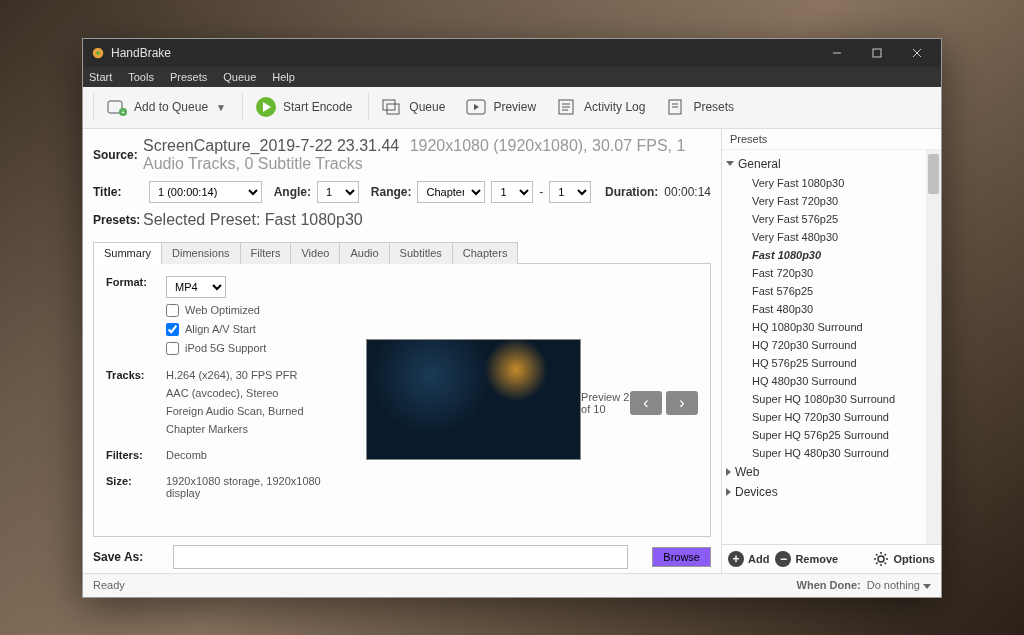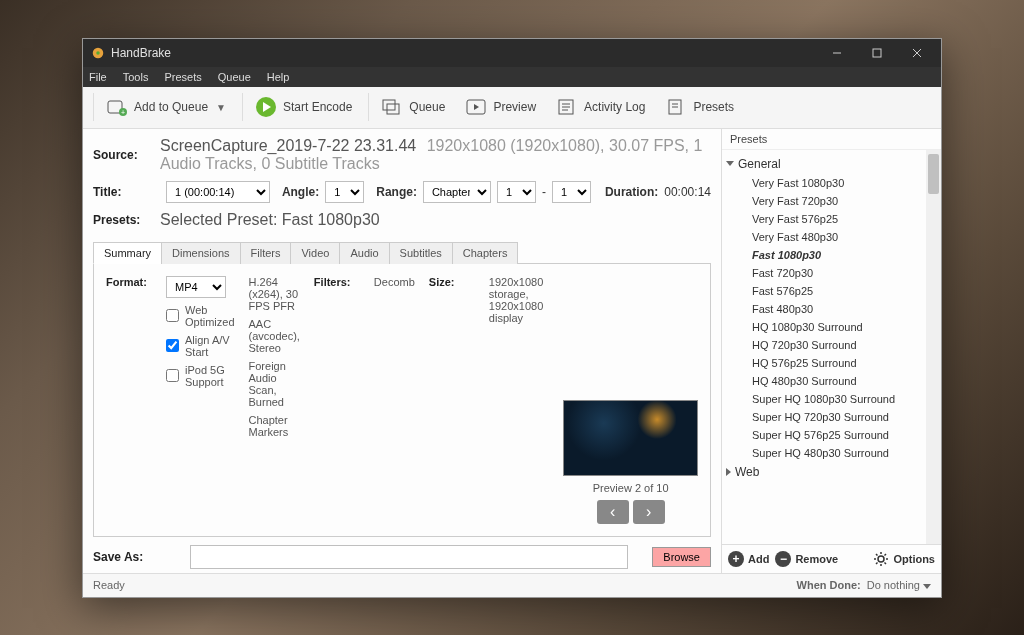--- a/index.html
+++ b/index.html
@@ -73,21 +73,21 @@
     overflow: hidden;
   }
   .main {
     flex: 1;
     display: flex;
     flex-direction: column;
     padding: 8px 10px 4px 10px;
     overflow: hidden;
   }
   .row { display: flex; align-items: center; margin-bottom: 8px; }
-  .lbl { font-weight: 600; font-size: 12px; color: #222; margin-right: 17px; min-width: 50px; }
+  .lbl { font-weight: 600; font-size: 12px; color: #222; margin-right: 0; min-width: 50px; }
   .info { color: #555; font-size: 16px; }
   .info .gray { color: #999; margin-left: 6px; }
   select, input[type=text] {
     border: 1px solid #bfbfbf;
     background: #fff;
     padding: 2px 4px;
     font-size: 11px;
     height: 22px;
   }
   .tabs {
@@ -113,44 +113,44 @@
   }
   .panel {
     flex: 1;
     border: 1px solid #ccc;
     border-top: none;
     display: flex;
     padding: 12px;
     gap: 20px;
     overflow: hidden;
   }
-  .form-col { flex: 0 0 240px; display:flex; flex-direction:row; gap:14px; }
+  .form-col { flex: 0 0 240px; display:flex; flex-direction:column; gap:14px; }
   .form-row { display: flex; }
   .form-lbl { font-weight:600; font-size:11px; width: 60px; color:#222;}
   .form-ct { flex:1; font-size:11px; color:#555; display:flex; flex-direction:column; gap:6px; }
   .chk { display:flex; align-items:center; gap:6px; }
   .chk input { width:13px; height:13px; }
-  .preview-col { flex:1; display:flex; flex-direction:column; align-items:center;justify-content:flex-end; }
+  .preview-col { flex:1; display:flex; flex-direction:row; align-items:center; }
   .preview-img {
     width: 100%;
     max-width: 300px;
     aspect-ratio: 16/9;
     background:
       radial-gradient(circle at 70% 25%, #c68a2a 0%, transparent 18%),
       radial-gradient(circle at 30% 30%, #1a3a55 0%, #0a1a2a 35%),
       radial-gradient(circle at 60% 70%, #5a3515 0%, transparent 40%),
       linear-gradient(120deg, #0a1520 0%, #15456b 35%, #0a1a25 55%, #3a2510 75%, #5a3515 100%);
     border: 1px solid #888;
   }
   .preview-caption { font-size:11px; color:#555; margin-top:6px; }
   .nav-btns { display:flex; gap:4px; margin-top:6px; }
   .nav-btn { width:32px; height:24px; background:#888; color:#fff; border:none; border-radius:3px; display:flex; align-items:center; justify-content:center; font-size:16px; }
   .saveas { display:flex; align-items:center; gap:24px; margin-top:8px; }
   .saveas input { flex:1; height:24px; }
-  .btn { border:1px solid #999; background:#fca5a5; padding:3px 10px; font-size:11px; }
+  .btn { border:1px solid #999; background:#8b5cf6; padding:3px 10px; font-size:11px; }
   .side {
     width: 220px;
     border-left:1px solid #ddd;
     display:flex;
     flex-direction:column;
     font-size:11px;
     background:#fdfdfd;
   }
   .side-head { padding:4px 8px; color:#444; font-size:11px; border-bottom:1px solid #eee; }
   .side-body { flex:1; overflow-y:auto; padding:4px 0; position:relative; }
@@ -205,21 +205,21 @@
       <div class="win-btn">
           <svg width="10" height="10">
             <line x1="1" y1="1" x2="9" y2="9" stroke="#ccc"></line>
             <line x1="9" y1="1" x2="1" y2="9" stroke="#ccc"></line>
           </svg>
         </div>
     </div>
   </div>
 
   <div class="menubar">
-    <span>File</span>
+    <span>Start</span>
     <span>Tools</span>
     <span>Presets</span>
     <span>Queue</span>
     <span>Help</span>
   </div>
 
   <div class="toolbar">
     <div class="tool-sep"></div>
     <div class="tool-btn">
       <span class="ic">
@@ -336,20 +336,21 @@
                   <input type="checkbox" checked="" style="">
                   <span>Align A/V Start</span>
                 </label>
               <label class="chk">
                   <input type="checkbox" style="">
                   <span>iPod 5G Support</span>
                 </label>
             </div>
           </div>
           <div class="form-row">
+            <span class="form-lbl">Tracks:</span>
             <div class="form-ct">
               <span>H.264 (x264), 30 FPS PFR</span>
               <span>AAC (avcodec), Stereo</span>
               <span>Foreign Audio Scan, Burned</span>
               <span>Chapter Markers</span>
             </div>
           </div>
           <div class="form-row">
             <span class="form-lbl">Filters:</span>
             <div class="form-ct">
@@ -402,20 +403,24 @@
           <div class="tree-node" style="padding-left: 30px;">HQ 720p30 Surround</div>
           <div class="tree-node" style="padding-left: 30px;">HQ 576p25 Surround</div>
           <div class="tree-node" style="padding-left: 30px;">HQ 480p30 Surround</div>
           <div class="tree-node" style="padding-left: 30px;">Super HQ 1080p30 Surround</div>
           <div class="tree-node" style="padding-left: 30px;">Super HQ 720p30 Surround</div>
           <div class="tree-node" style="padding-left: 30px;">Super HQ 576p25 Surround</div>
           <div class="tree-node" style="padding-left: 30px;">Super HQ 480p30 Surround</div>
           <div class="tree-node cat">
             <span class="caret-r"></span>
             <span>Web</span>
+          </div>
+          <div class="tree-node cat">
+            <span class="caret-r"></span>
+            <span>Devices</span>
           </div>
         </div>
       <div class="side-foot">
         <span class="ico-btn">
             <span class="circ">+</span>
             <span>Add</span>
           </span>
         <span class="ico-btn">
             <span class="circ">−</span>
             <span>Remove</span>

